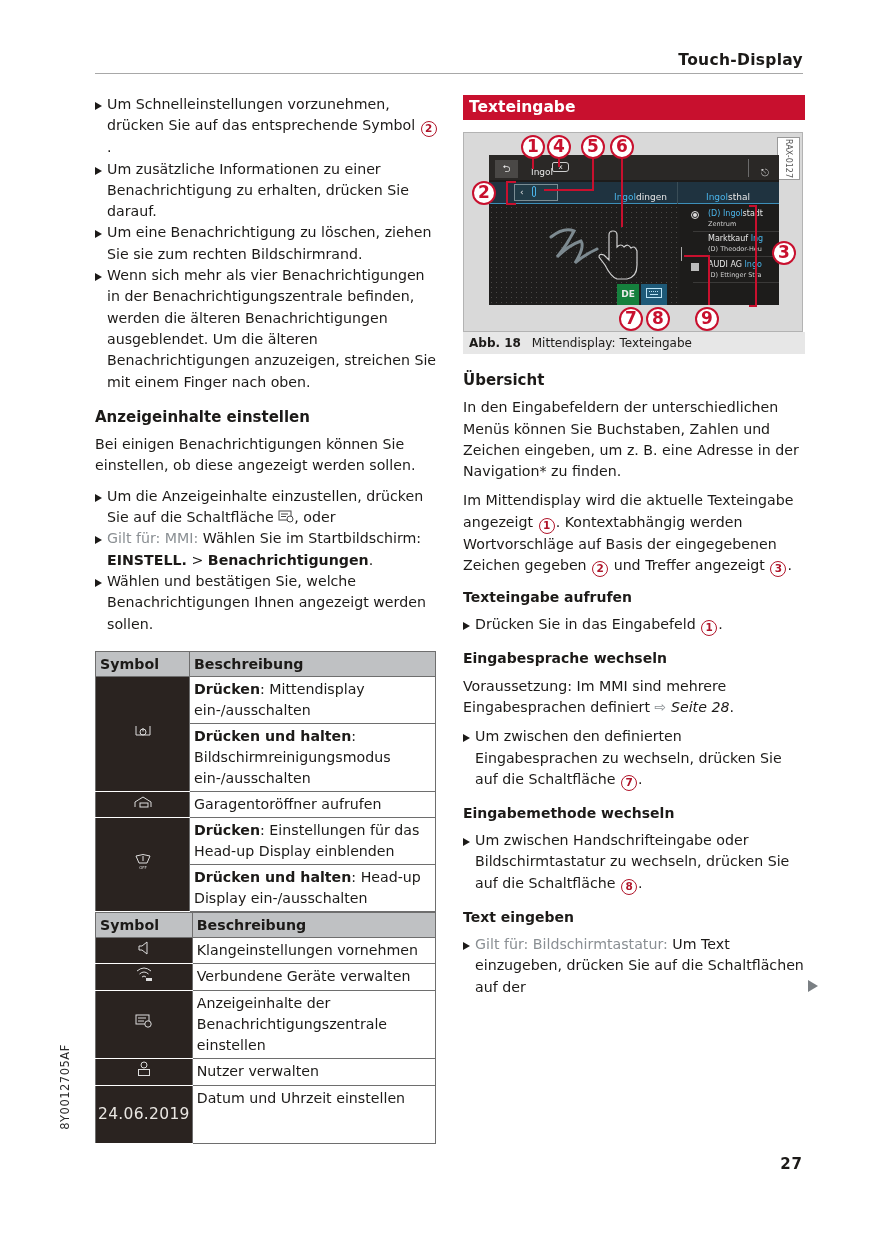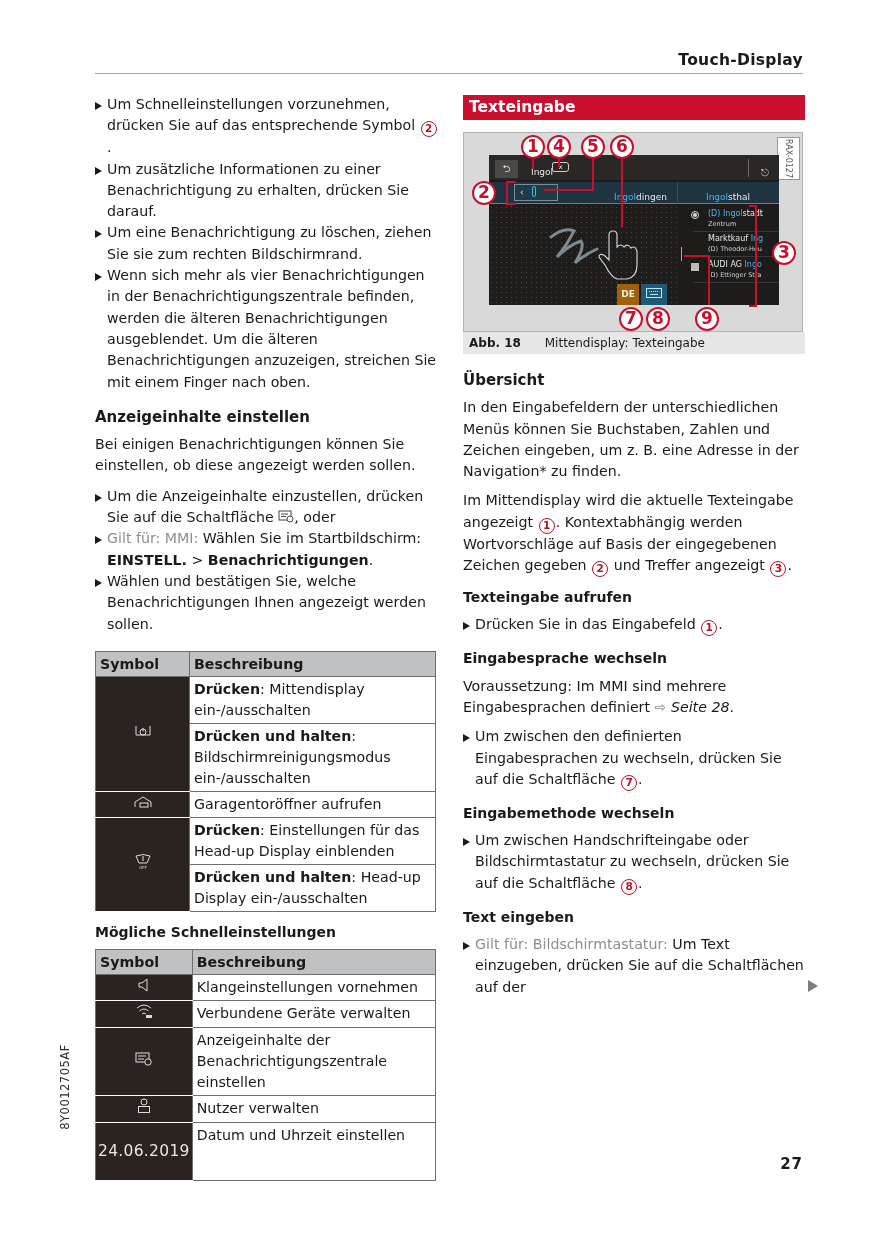--- a/index.html
+++ b/index.html
@@ -32,21 +32,21 @@
   table.symtab { width: 341px; border-collapse: collapse; font-size: 14.2px; line-height: 21px; margin-top: 10px; }
   .symtab th { background: #bfc1c3; text-align: left; font-weight: bold; padding: 2px 4px 1px 4px; border: 1px solid #6e6e6e; height: 25px; }
   .symtab td { border: 1px solid #6e6e6e; padding: 2px 4px 2px 4px; vertical-align: top; }
   .symtab td.sym { background: #2a2320; width: 94px; text-align: center; vertical-align: middle; color: #e9e6e2; border-color: #ffffff #6e6e6e #ffffff #6e6e6e; }
   .symtab td.sym-date { font-size: 15.5px; letter-spacing: 0.3px; padding: 18px 2px; }
 
   
   .fig-head { background: #c8102e; color: #ffffff; font-weight: bold; font-size: 15.5px; height: 25px; line-height: 25px; padding-left: 6px; margin-top: 1px; }
   .figure { position: relative; width: 340px; height: 200px; background: #d9d9d9; margin-top: 12px; border: 1px solid #b3b3b3; }
   .fig-caption { background: #e7e7e7; height: 22px; line-height: 22px; font-size: 12px; padding-left: 6px; margin-top: 0; }
-  .fig-caption .b { margin-right: 20px; }
+  .fig-caption .b { margin-right: 7px; }
 
   .screen { position: absolute; left: 25px; top: 22px; width: 290px; height: 150px; background: #1d1c1b; overflow: hidden; }
   .topbar { position: absolute; left: 0; top: 0; width: 290px; height: 25px; background: #2a2826; }
   .backbtn { position: absolute; left: 6px; top: 5px; width: 23px; height: 18px; background: #4a4846; color: #e6e6e6; font-size: 10px; text-align: center; line-height: 18px; }
   .inputtext { position: absolute; left: 42px; top: 7px; font-size: 9px; color: #e6e6e6; }
   .delbtn { position: absolute; left: 63px; top: 7px; width: 17px; height: 10px; border: 1px solid #cfcfcf; border-radius: 2px 3px 3px 2px; color: #e6e6e6; font-size: 7px; line-height: 8px; text-align: center; }
   .topsep { position: absolute; right: 30px; top: 4px; width: 1px; height: 18px; background: #6b6b6b; }
   .micicon { position: absolute; right: 10px; top: 7px; color: #d8d8d8; font-size: 10px; }
 
   .suggbar { position: absolute; left: 0; top: 27px; width: 290px; height: 22px; background: #1f3340; border-bottom: 1px solid #3d8fb9; }
@@ -142,21 +142,20 @@
             </svg>
       </td>
       <td><span class="b">Drücken</span><span>: Einstellungen für das Head-up Display einblenden</span></td>
     </tr>
     <tr>
       <td><span class="b">Drücken und halten</span><span>: Head-up Display ein-/ausschalten</span></td>
     </tr>
   </tbody>
     </table>
 
-  <div class="h3" style="margin-top:10px">Mögliche Schnelleinstellungen</div>
   <table class="symtab" style="margin-top:0">
     <tbody>
         <tr>
       <th>Symbol</th>
       <th>Beschreibung</th>
     </tr>
     <tr>
       <td class="sym">
         <svg width="14" height="14" viewBox="0 0 14 14">
               <path d="M2 5 H5 L10 1 V13 L5 9 H2 Z" fill="none" stroke="#ddd"></path>
@@ -234,21 +233,21 @@
           </div>
         <div class="res-item" style="top:4px"><span class="hl">(D) </span><span class="hl">Ingol</span><span>stadt</span><br><span class="res-sub">Zentrum</span></div>
         <div class="res-sep" style="top:26px"></div>
         <div class="res-item" style="top:29px"><span>Marktkauf </span><span class="hl">Ing</span><br><span class="res-sub">(D) Theodor-Heu</span></div>
         <div class="res-sep" style="top:51px"></div>
         <div style="position:absolute;left:10px;top:58px;width:8px;height:8px;background:#bbb"></div>
         <div class="res-item" style="top:55px"><span>AUDI AG </span><span class="hl">Ingo</span><br><span class="res-sub">(D) Ettinger Stra</span></div>
         <div class="res-sep" style="top:77px"></div>
         <div style="position:absolute;left:0;top:42px;width:1px;height:14px;background:#aaa"></div>
       </div>
-      <div class="kbtn" style="left:128px;width:22px;background:#a16207">DE</div>
+      <div class="kbtn" style="left:128px;width:22px;background:#15803d">DE</div>
       <div class="kbtn" style="left:152px;width:26px;background:#1e5a78">
         <svg width="16" height="10" viewBox="0 0 16 10" style="vertical-align:-1px">
             <rect x="0.5" y="0.5" width="15" height="9" fill="none" stroke="#bde5f7"></rect>
             <line x1="3" y1="3.5" x2="13" y2="3.5" stroke="#bde5f7" stroke-dasharray="1 1"></line>
             <line x1="4" y1="6.5" x2="12" y2="6.5" stroke="#bde5f7"></line>
           </svg>
       </div>
     </div>
 
     <div class="cline" style="left:68px;top:24px;width:2px;height:12px"></div>

